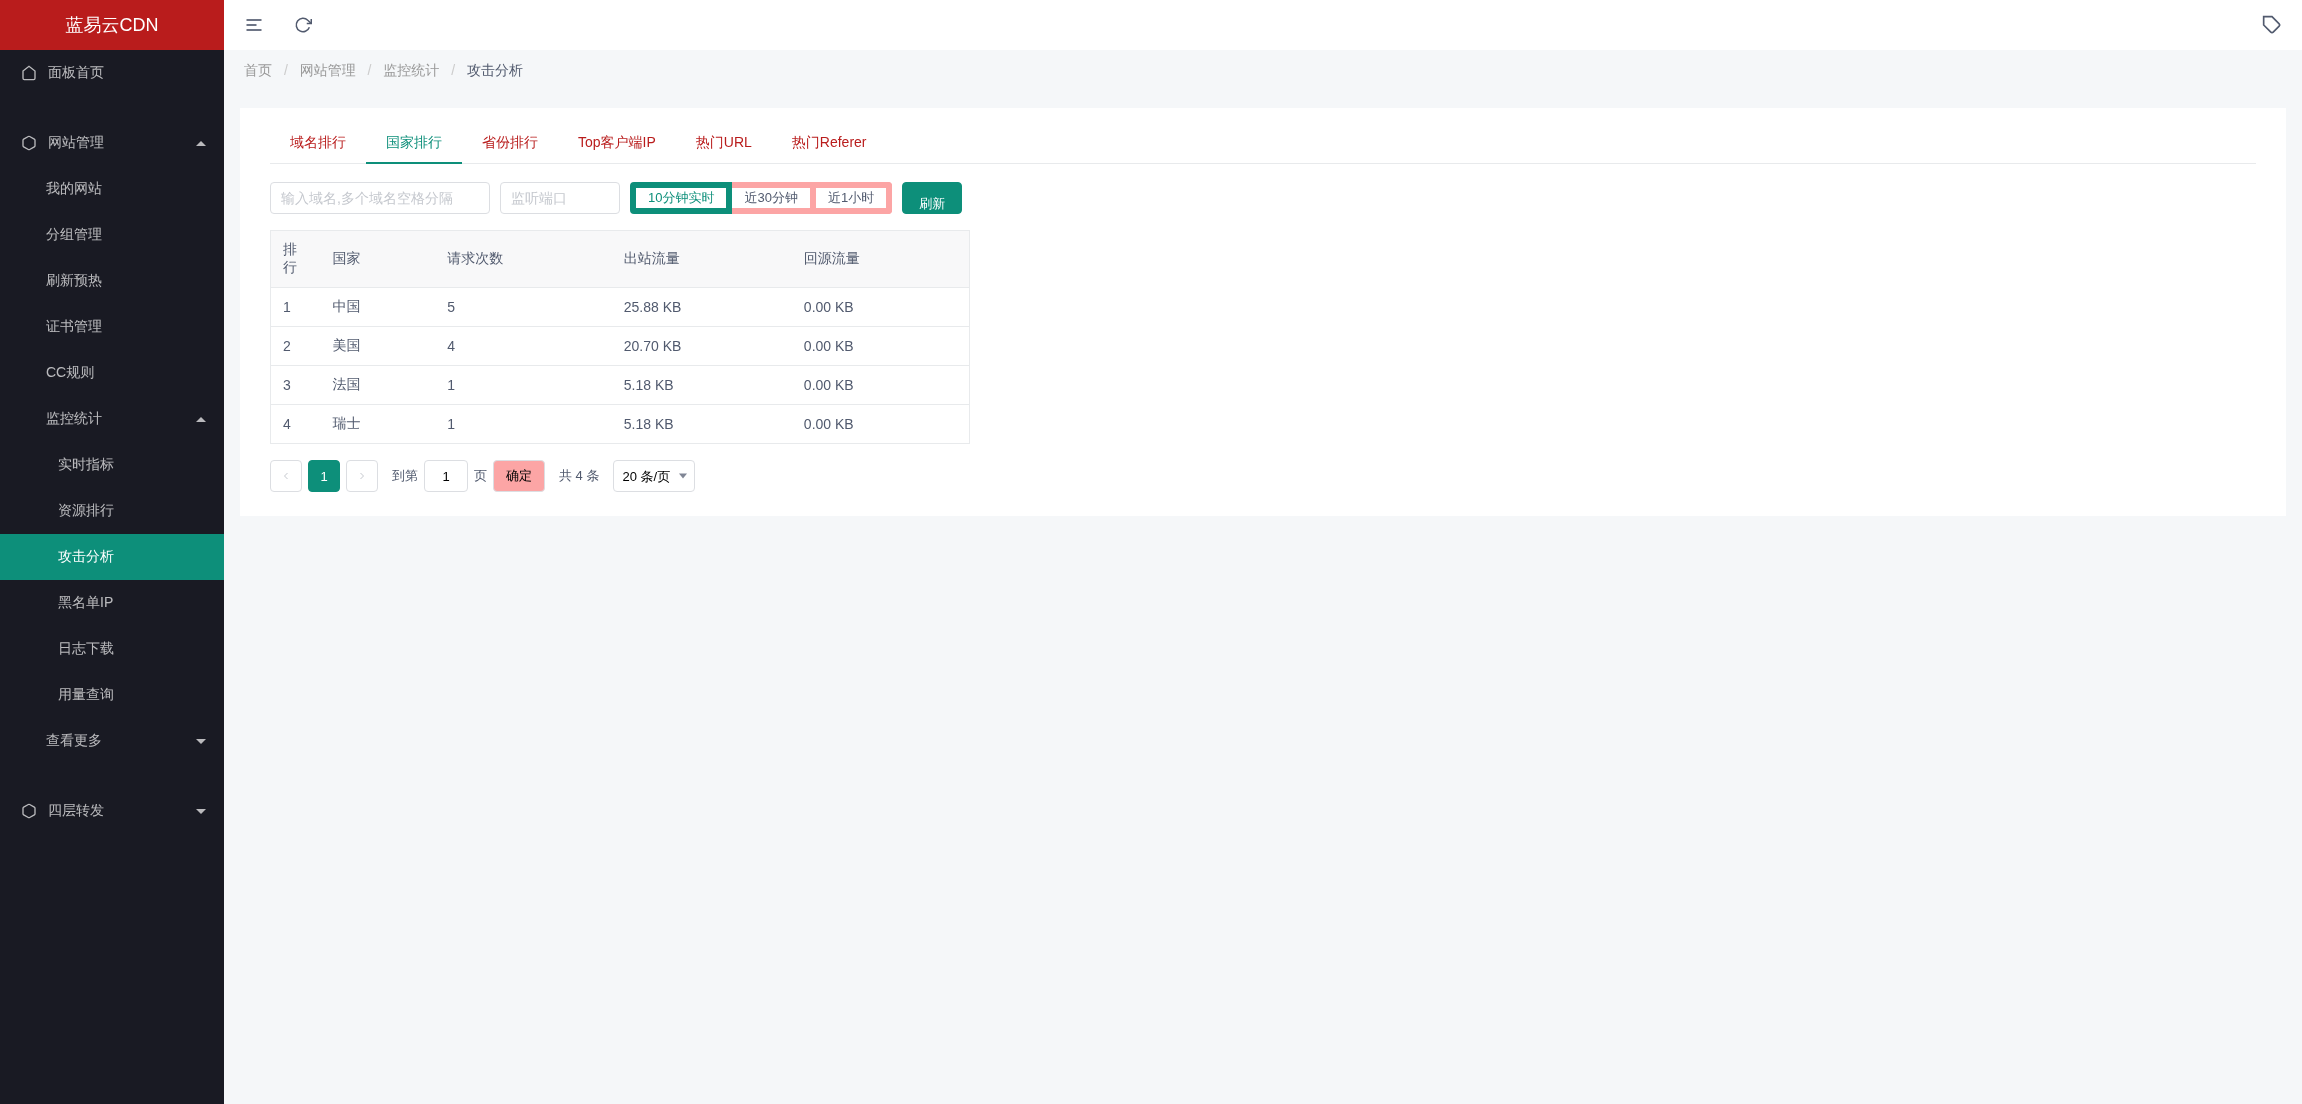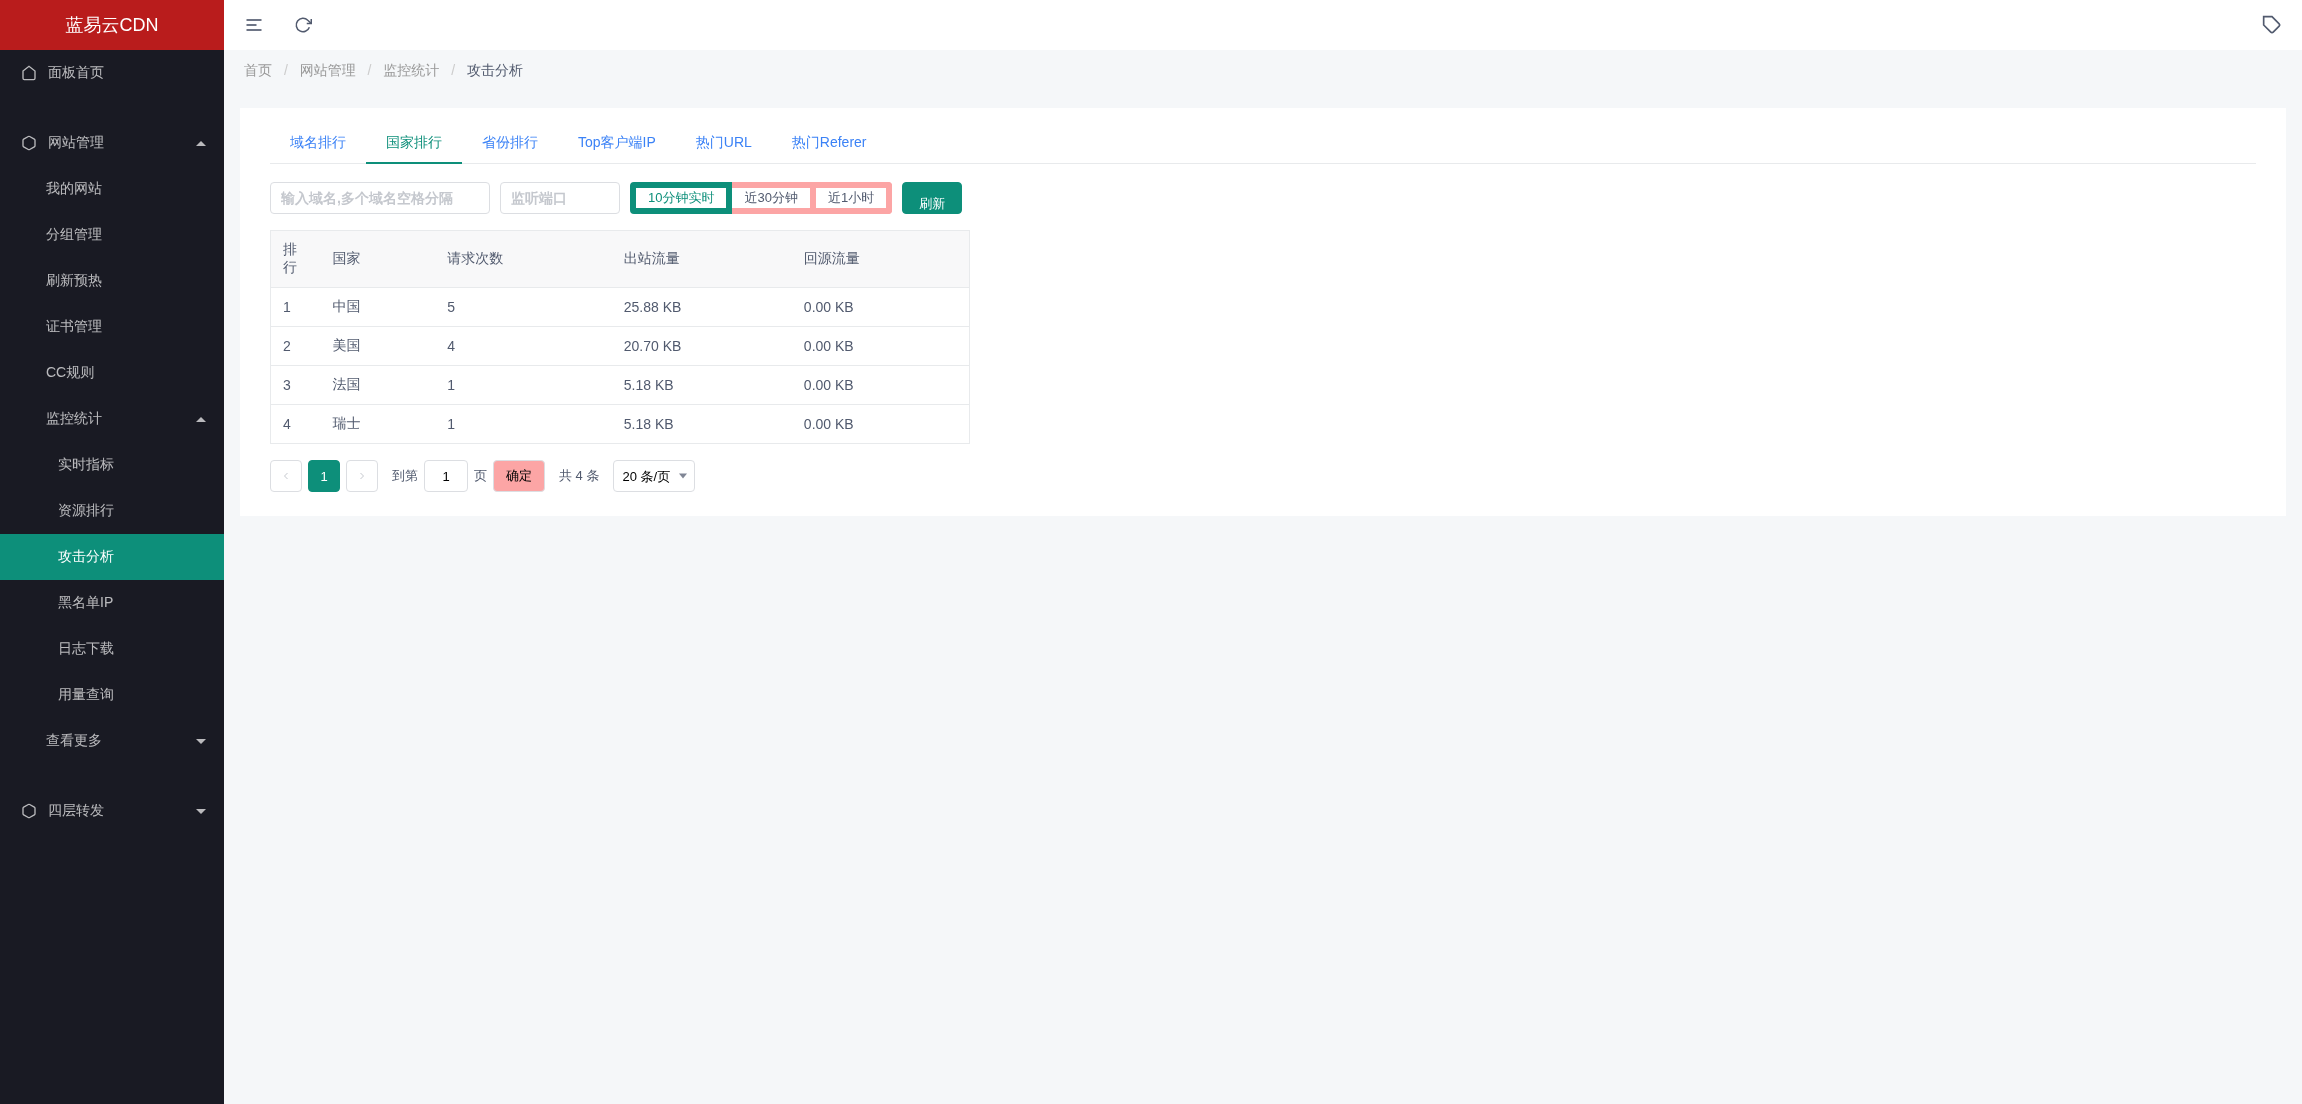--- a/index.html
+++ b/index.html
@@ -103,37 +103,36 @@
     
     .tabs {
       display: flex;
       border-bottom: 1px solid #e8eaec;
       margin-bottom: 18px;
       gap: 0;
     }
     .tab {
       padding: 10px 20px;
       cursor: pointer;
-      color: #3b82f6;
+      color: #b91c1c;
       border-bottom: 2px solid transparent;
       margin-bottom: -1px;
     }
     .tab.active { color: #0d8f7a; border-bottom-color: #0d8f7a; }
     
     
     .filters { display: flex; gap: 10px; margin-bottom: 16px; align-items: center; }
     .input {
       height: 32px;
       border: 1px solid #dcdee2;
       border-radius: 4px;
       padding: 0 10px;
       font-size: 14px;
       color: #515a6e;
       outline: none;
-      font-weight: bold;
     }
     .input::placeholder { color: #c5c8ce; }
     .input.domain { width: 220px; }
     .input.port { width: 120px; }
     .btn-group { display: flex; }
     .btn-group .seg {
       height: 32px;
       border: 6px solid #fca5a5;
       background: #fff;
       padding: 0 12px;

